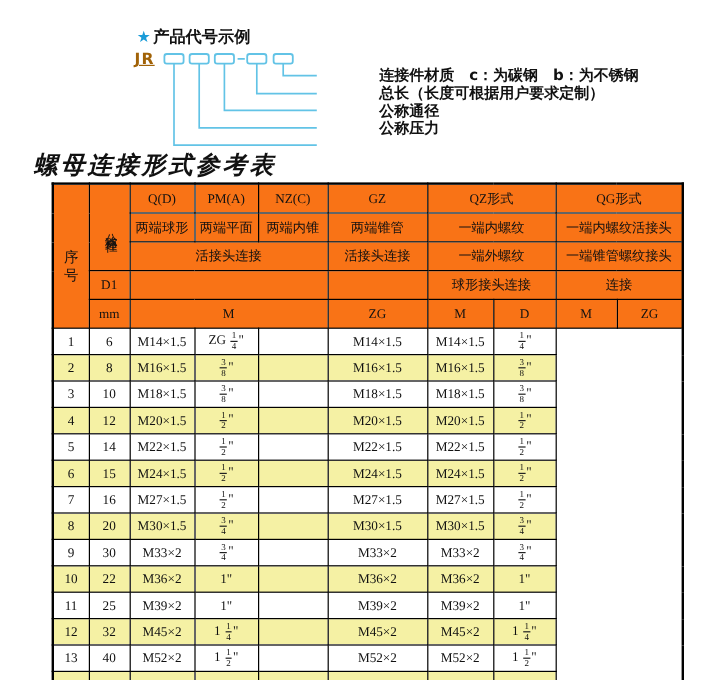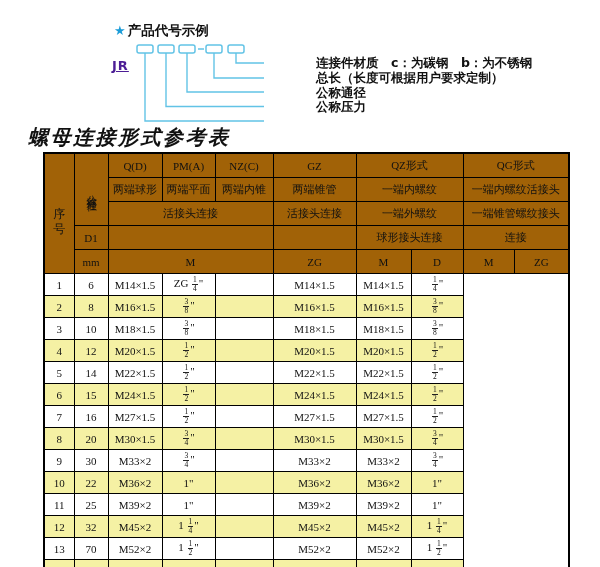--- a/index.html
+++ b/index.html
@@ -4,37 +4,37 @@
 <style>
   html,body{margin:0;padding:0;background:#fff;}
   .page{position:relative;width:600px;height:567px;background:#fff;overflow:hidden;
         font-family:"Liberation Serif","DejaVu Serif",serif;color:#111;border-radius:22px;}
 
   
   .diagram-svg{position:absolute;left:0;top:0;}
   .diagram-title{position:absolute;left:114px;top:22px;font-size:13.5px;font-weight:bold;
                  font-family:"DejaVu Sans","Liberation Sans",sans-serif;white-space:nowrap;}
   .diagram-title .star{color:#1b9cd8;font-size:13px;margin-right:2px;}
-  .code-prefix{position:absolute;left:112px;top:58px;font-size:13px;font-weight:bold;color:#4c1d95;
+  .code-prefix{position:absolute;left:112px;top:42px;font-size:13px;font-weight:bold;color:#a16207;
                font-family:"DejaVu Sans","Liberation Sans",sans-serif;letter-spacing:1px;text-decoration:underline;}
   .diagram-label{position:absolute;left:268px;height:14px;line-height:14px;font-size:12.5px;
                  font-weight:bold;white-space:nowrap;
                  font-family:"DejaVu Sans","Liberation Sans",sans-serif;margin-left:48px;}
   .lbl-0{top:56px;} .lbl-1{top:71px;} .lbl-2{top:85.5px;} .lbl-3{top:100px;} .lbl-4{top:114.5px;}
 
   
   .table-title{position:absolute;left:28px;top:124px;margin:0;font-size:20px;font-weight:bold;
                font-style:italic;letter-spacing:2.5px;font-family:"DejaVu Serif","Liberation Serif",serif;}
 
   
   table.ref{position:absolute;left:43px;top:152px;width:525px;border-collapse:collapse;
             table-layout:fixed;border:2px solid #000;}
   .ref th,.ref td{border:1px solid #000;text-align:center;vertical-align:middle;
                   padding:0 1px;font-size:11px;font-weight:normal;overflow:hidden;white-space:nowrap;}
-  .ref thead th{background:#a16207;height:23px;}
+  .ref thead th{background:#f97316;height:23px;}
   .ref tbody td{background:#ffffff;height:21px;}
   .ref tbody tr.zebra td{background:#f5f1a4;}
   .vert-span{writing-mode:vertical-lr;text-orientation:upright;display:inline-block;
              vertical-align:middle;line-height:1;}
   .vs-index{letter-spacing:17px;font-size:12px;}
   .vs-dn{letter-spacing:2px;font-size:10.5px;}
 
   
   .frac{display:inline-block;text-align:center;vertical-align:-4px;line-height:1.05;
         font-size:7.5px;margin:0 1px;}
@@ -247,21 +247,21 @@
           <td>32</td>
           <td>M45×2</td>
           <td>1 <span class="frac"><span class="num">1</span><span class="den">4</span></span>"</td>
           <td></td>
           <td>M45×2</td>
           <td>M45×2</td>
           <td>1 <span class="frac"><span class="num">1</span><span class="den">4</span></span>"</td>
         </tr>
         <tr>
           <td>13</td>
-          <td>70</td>
+          <td>40</td>
           <td>M52×2</td>
           <td>1 <span class="frac"><span class="num">1</span><span class="den">2</span></span>"</td>
           <td></td>
           <td>M52×2</td>
           <td>M52×2</td>
           <td>1 <span class="frac"><span class="num">1</span><span class="den">2</span></span>"</td>
         </tr>
         <tr class="zebra">
           <td>14</td>
           <td>50</td>

